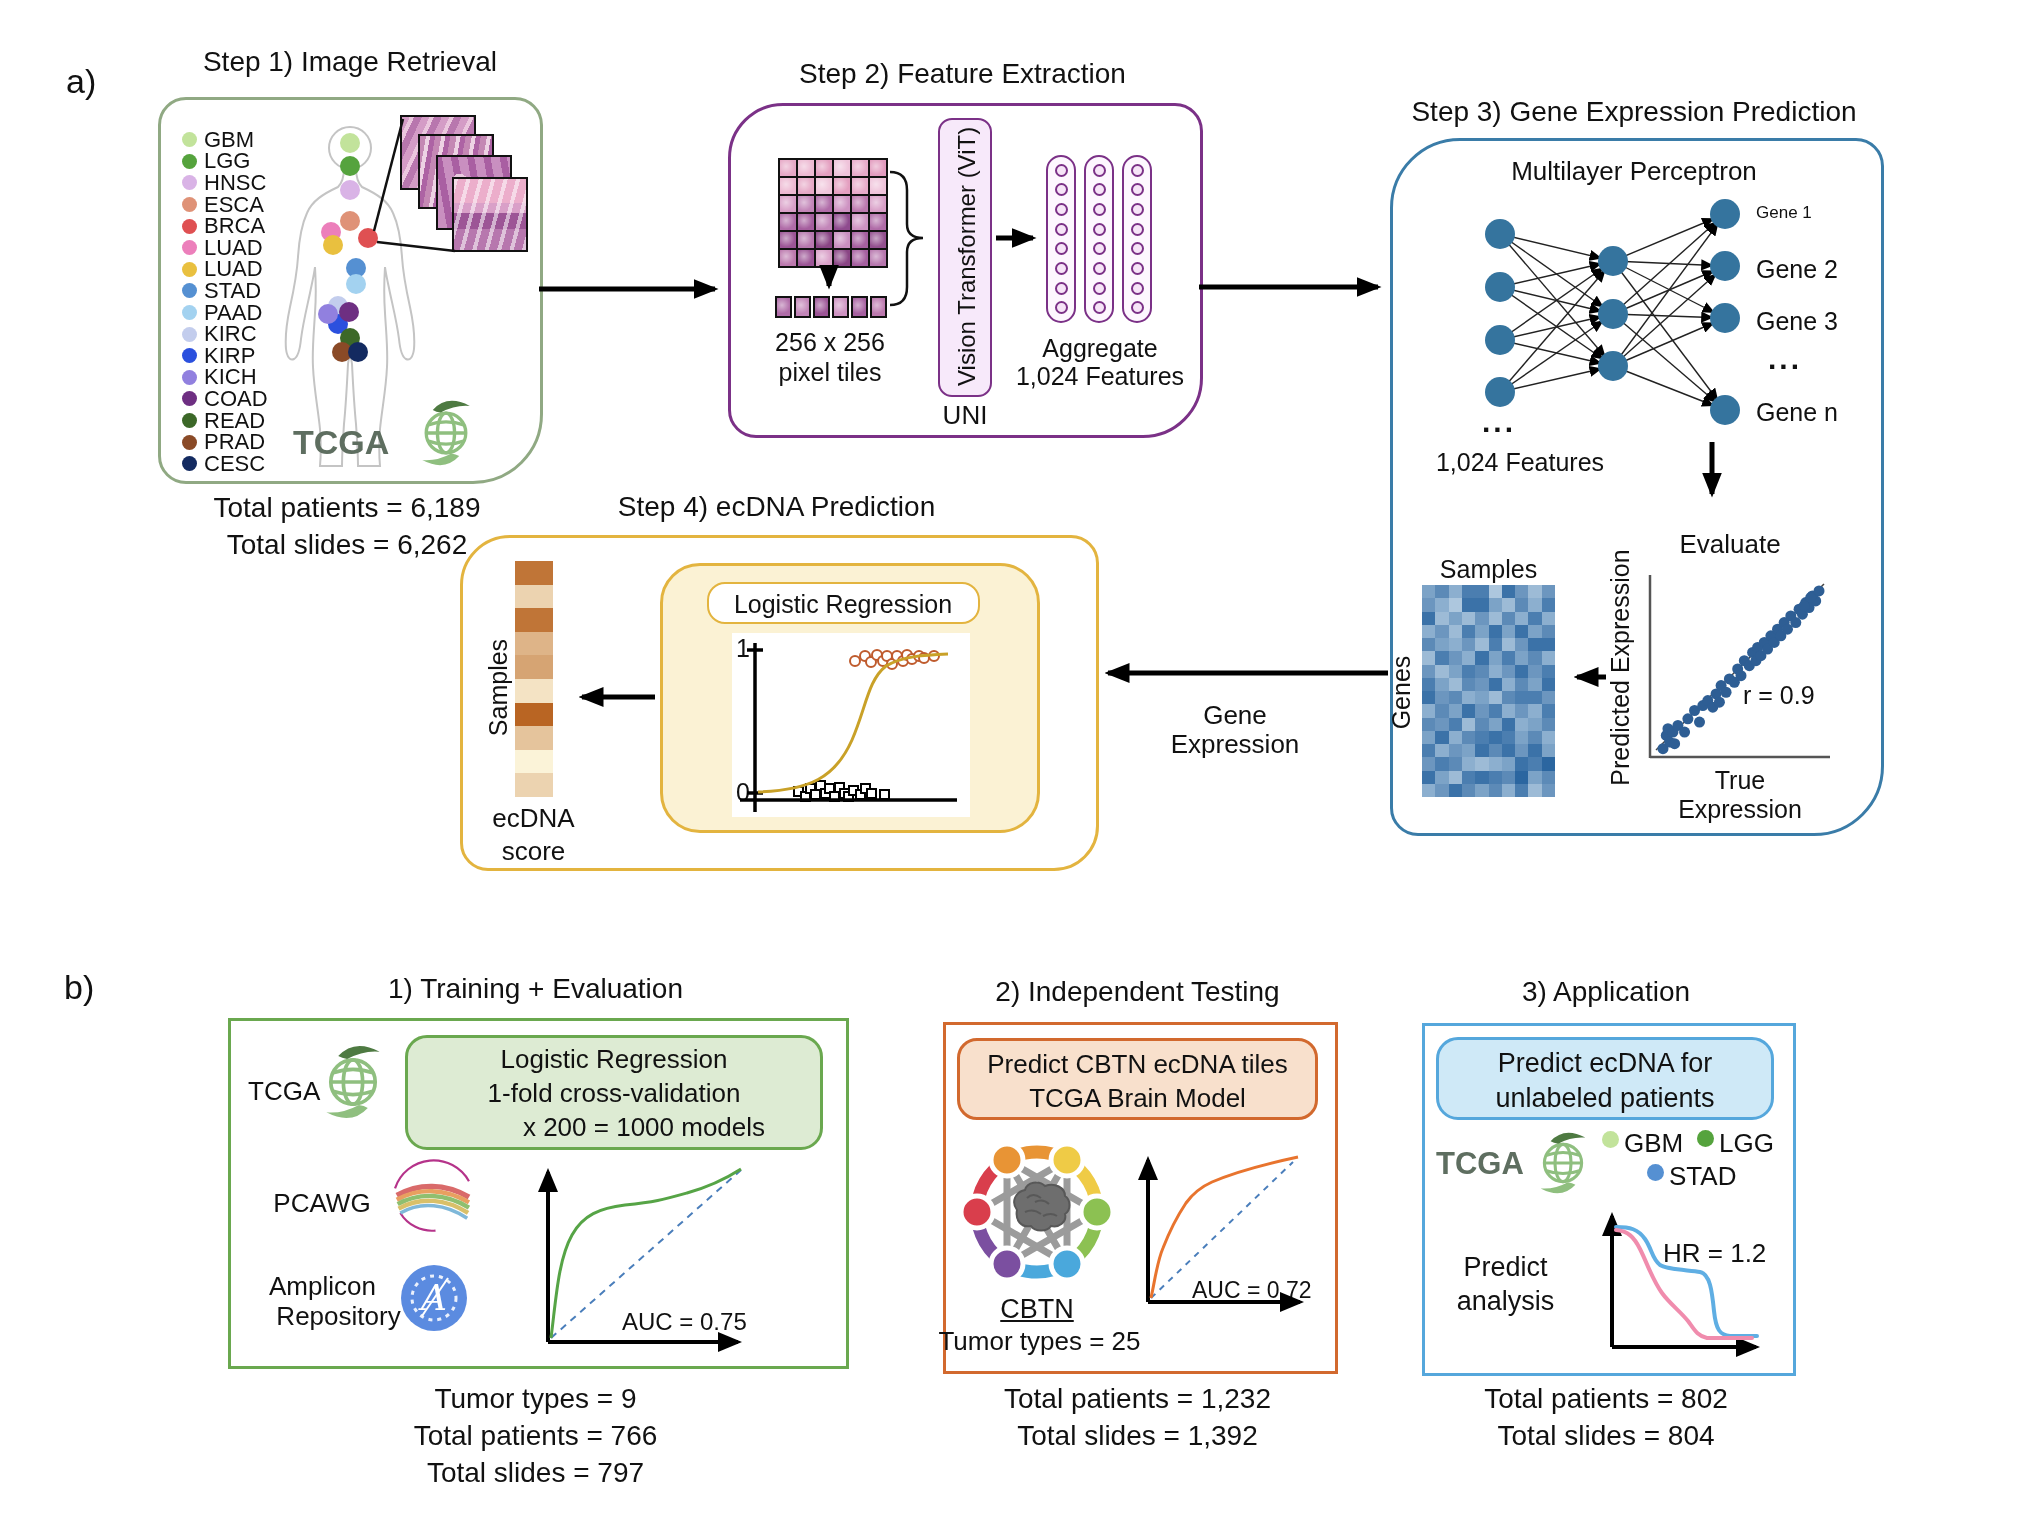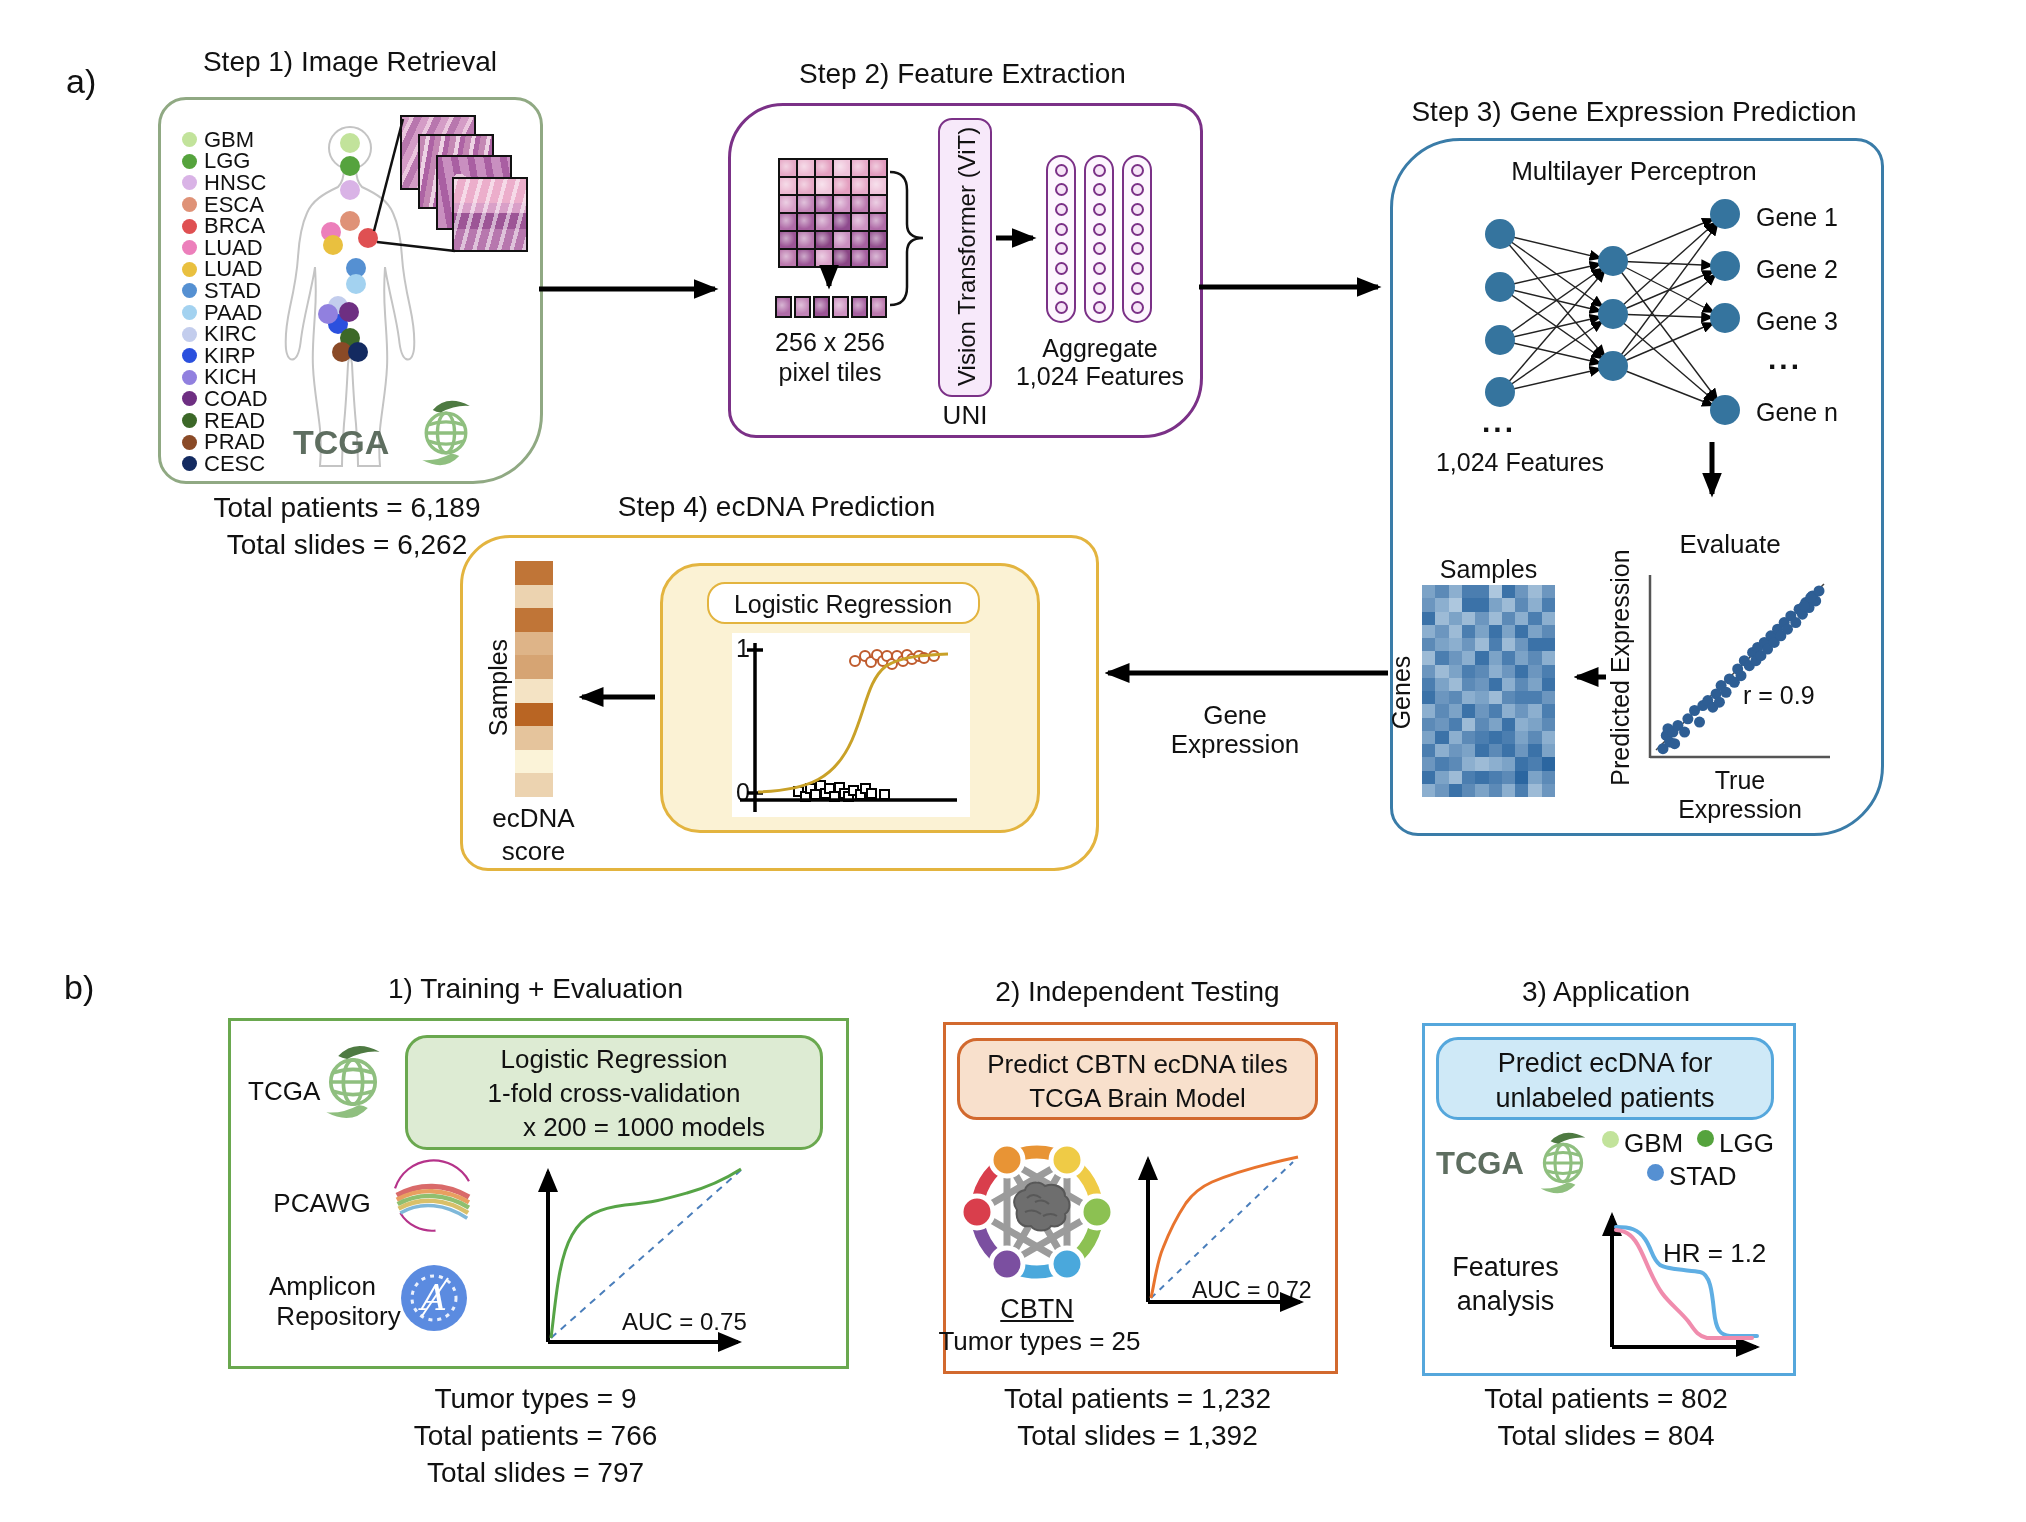--- a/index.html
+++ b/index.html
@@ -241,21 +241,21 @@
       <div class="fcirc"></div>
     </div>
 
   <div class="txt ctr" style="left:1030px;top:334px;width:140px;font-size:25px;">Aggregate</div>
   <div class="txt ctr" style="left:1015px;top:362px;width:170px;font-size:25px;">1,024 Features</div>
 
   <div class="txt ctr" style="left:1390px;top:96px;width:488px;font-size:28px;">Step 3) Gene Expression Prediction</div>
   <div class="box" style="left:1390px;top:138px;width:488px;height:692px;border-width:3px;border-color:#3A7CA8;border-radius:70px 28px 70px 28px;"></div>
   <div class="txt ctr" style="left:1390px;top:156px;width:488px;font-size:26px;">Multilayer Perceptron</div>
 
-  <div class="txt" style="left:1756px;top:203px;font-size:25px;">Gene 1</div>
+  <div class="txt" style="left:1756px;top:203px;font-size:17px;">Gene 1</div>
   <div class="txt" style="left:1756px;top:255px;font-size:25px;">Gene 2</div>
   <div class="txt" style="left:1756px;top:307px;font-size:25px;">Gene 3</div>
   <div class="txt" style="left:1768px;top:342px;font-size:30px;font-weight:bold;letter-spacing:3px;">...</div>
   <div class="txt" style="left:1756px;top:398px;font-size:25px;">Gene n</div>
   <div class="txt" style="left:1482px;top:405px;font-size:30px;font-weight:bold;letter-spacing:3px;">...</div>
   <div class="txt ctr" style="left:1425px;top:448px;width:190px;font-size:25px;">1,024 Features</div>
 
   <div class="txt ctr" style="left:1650px;top:529px;width:160px;font-size:26px;">Evaluate</div>
 
   <div class="txt rot" style="left:1490px;top:653px;width:260px;font-size:25px;text-align:center;">Predicted Expression</div>
@@ -591,21 +591,21 @@
     <path d="M70,88 Q48,112 14,94 Q36,96 58,84 Q65,85 70,88 Z" fill="#8FBF7F"></path>
   </svg>
 
   <div class="dot" style="left: 1602px; top: 1131px; width: 17px; height: 17px; background: rgb(194, 227, 155);"></div>
   <div class="txt" style="left:1624px;top:1128px;font-size:26px;">GBM</div>
   <div class="dot" style="left: 1697px; top: 1130px; width: 17px; height: 17px; background: rgb(85, 163, 61);"></div>
   <div class="txt" style="left:1719px;top:1128px;font-size:26px;">LGG</div>
   <div class="dot" style="left: 1647px; top: 1164px; width: 17px; height: 17px; background: rgb(85, 144, 210);"></div>
   <div class="txt" style="left:1669px;top:1161px;font-size:26px;">STAD</div>
 
-  <div class="txt ctr" style="left:1438px;top:1252px;width:135px;font-size:27px;">Features</div>
+  <div class="txt ctr" style="left:1438px;top:1252px;width:135px;font-size:27px;">Predict</div>
   <div class="txt ctr" style="left:1438px;top:1286px;width:135px;font-size:27px;">analysis</div>
   <div class="txt" style="left:1663px;top:1238px;font-size:26px;">HR = 1.2</div>
 
   <div class="txt ctr" style="left:1422px;top:1383px;width:368px;font-size:28px;">Total patients = 802</div>
   <div class="txt ctr" style="left:1422px;top:1420px;width:368px;font-size:28px;">Total slides = 804</div>
 
   <svg id="vec" style="left:0;top:0;" width="2026" height="1522" viewBox="0 0 2026 1522">
     <defs>
       <marker id="arr" markerWidth="5" markerHeight="4" refX="4.3" refY="2" orient="auto">
         <path d="M0,0 L5,2 L0,4 Z" fill="#000"></path>

